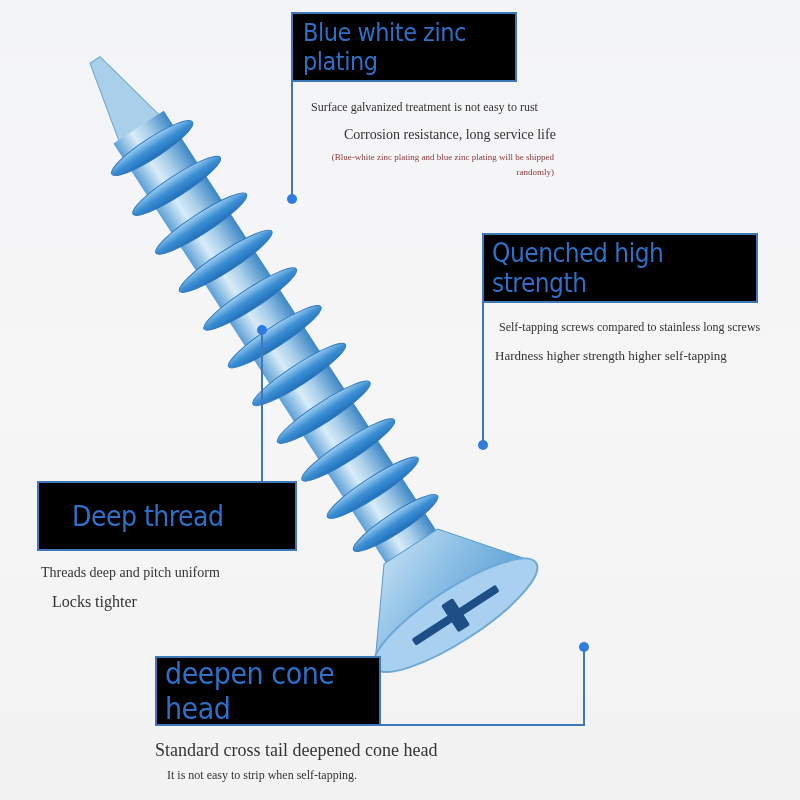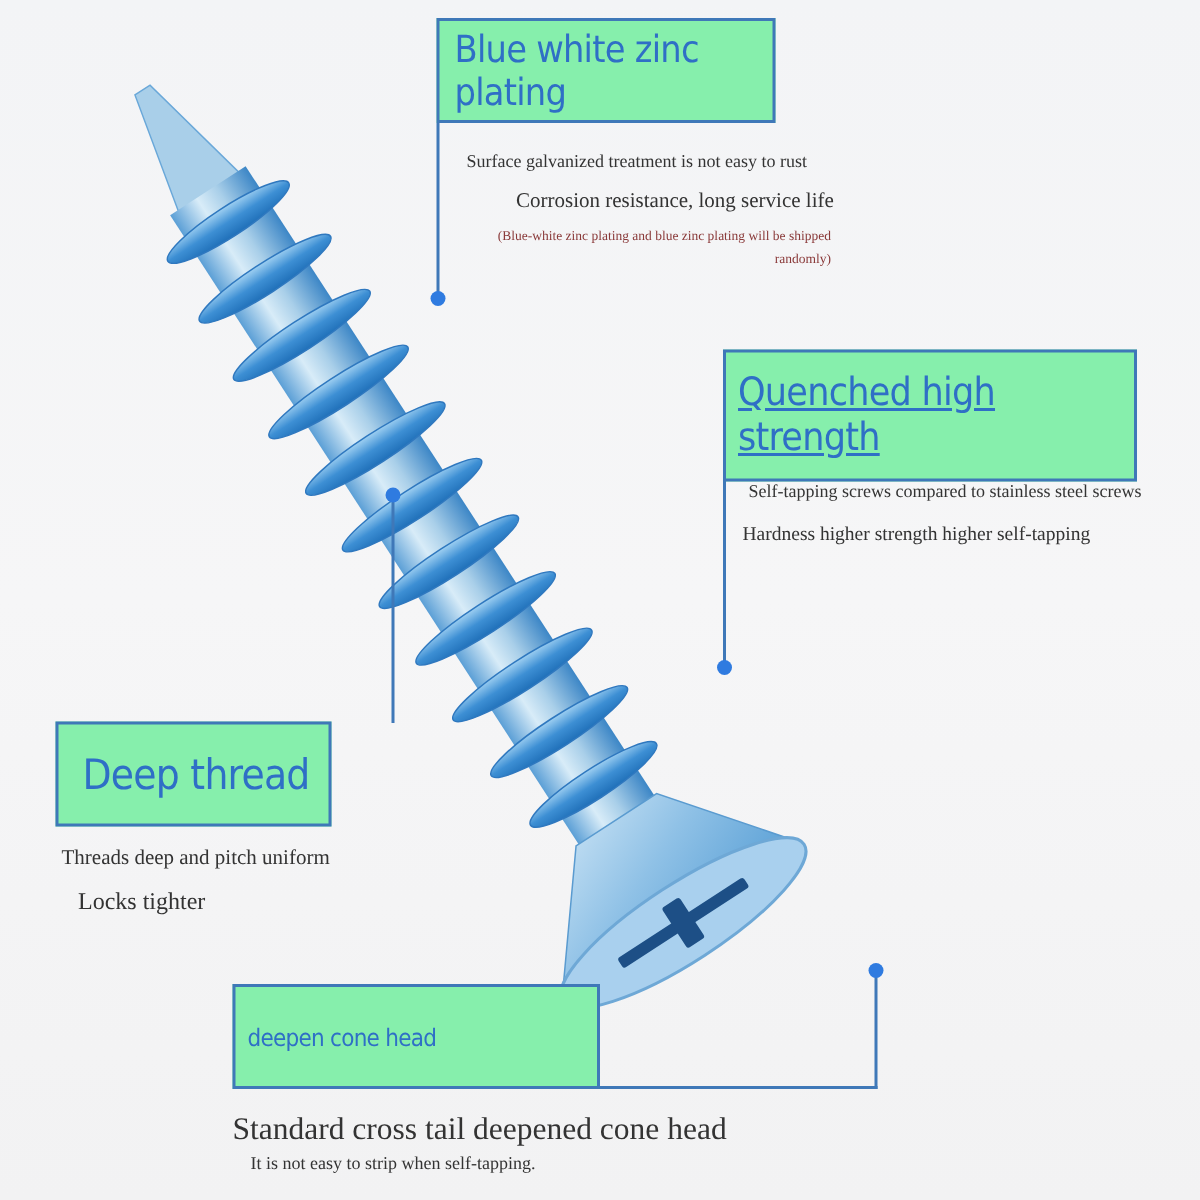--- a/index.html
+++ b/index.html
@@ -1,19 +1,19 @@
 <!DOCTYPE html>
 <html><head>
 <meta charset="utf-8">
 <style>
   html, body { margin:0; padding:0; }
   body { width:800px; height:800px; position:relative; overflow:hidden;
          background: linear-gradient(180deg,#f3f4f6 0%,#f6f6f7 50%,#f2f2f3 100%);
          font-family:"Liberation Sans", sans-serif; }
-  .title-box { position:absolute; background:#86efac; border:2px solid #3f78b8; box-sizing:border-box;
+  .title-box { position:absolute; background:#000000; border:2px solid #3f78b8; box-sizing:border-box;
                display:flex; align-items:center; color:#2f6fc6; font-family:"DejaVu Sans", sans-serif;
                font-stretch:condensed; letter-spacing:-0.5px; }
   .line { position:absolute; background:#3f78b8; }
   .dot { position:absolute; width:10px; height:10px; border-radius:50%; background:#2f7be0; }
   .txt { position:absolute; color:#333; font-family:Liberation Serif, serif; white-space:nowrap; transform-origin:left top; }
   .note { color:#8a3a3a; }
   svg { position:absolute; left:0; top:0; }
 </style>
 </head>
 <body>
@@ -68,36 +68,36 @@
 
 <div class="title-box" style="left:291px; top:12px; width:226px; height:70px; padding-left:10px; font-size:25px;">
   <span>Blue white zinc plating</span>
 </div>
 <div class="line" style="left:291px; top:82px; width:2px; height:115px;"></div>
 <div class="dot" style="left:287px; top:194px;"></div>
 <div class="txt" style="left:311px; top:100px; font-size:12px;">Surface galvanized treatment is not easy to rust</div>
 <div class="txt" style="left:299px; top:127px; font-size:14px;margin-left:45px;">Corrosion resistance, long service life</div>
 <div class="txt note" style="left:304px; top:150px; width:250px; font-size:9px; white-space:normal; text-align:right; line-height:15px;">(Blue-white zinc plating and blue zinc plating will be shipped randomly)</div>
 
-<div class="title-box" style="left:482px; top:233px; width:276px; height:88px; padding-left:8px; font-size:26px;text-decoration:underline;">
+<div class="title-box" style="left:482px; top:233px; width:276px; height:70px; padding-left:8px; font-size:26px;">
   <span>Quenched high strength</span>
 </div>
 <div class="line" style="left:482px; top:303px; width:2px; height:142px;"></div>
 <div class="dot" style="left:478px; top:440px;"></div>
-<div class="txt" style="left:499px; top:320px; font-size:12px;">Self-tapping screws compared to stainless steel screws</div>
+<div class="txt" style="left:499px; top:320px; font-size:12px;">Self-tapping screws compared to stainless long screws</div>
 <div class="txt" style="left:495px; top:348px; font-size:13px;">Hardness higher strength higher self-tapping</div>
 
 <div class="line" style="left:261px; top:332px; width:2px; height:150px;"></div>
 <div class="dot" style="left:257px; top:325px;"></div>
-<div class="title-box" style="left:37px; top:481px; width:184px; height:70px; padding-left:16px; font-size:28px;">
+<div class="title-box" style="left:37px; top:481px; width:260px; height:70px; padding-left:33px; font-size:28px;">
   <span>Deep thread</span>
 </div>
 <div class="txt" style="left:41px; top:565px; font-size:14px;">Threads deep and pitch uniform</div>
 <div class="txt" style="left:52px; top:593px; font-size:16px;">Locks tighter</div>
 
-<div class="title-box" style="left:155px; top:656px; width:245px; height:70px; padding-left:8px; font-size:16px;">
+<div class="title-box" style="left:155px; top:656px; width:226px; height:70px; padding-left:8px; font-size:30px;">
   <span>deepen cone head</span>
 </div>
 <div class="line" style="left:381px; top:724px; width:204px; height:2px;"></div>
 <div class="line" style="left:583px; top:648px; width:2px; height:78px;"></div>
 <div class="dot" style="left:579px; top:642px;"></div>
-<div class="txt" style="left:155px; top:740px; font-size:21px;">Standard cross tail deepened cone head</div>
+<div class="txt" style="left:155px; top:740px; font-size:18px;">Standard cross tail deepened cone head</div>
 <div class="txt" style="left:155px; top:768px; font-size:12px;margin-left:12px;">It is not easy to strip when self-tapping.</div>
 
 </body></html>

